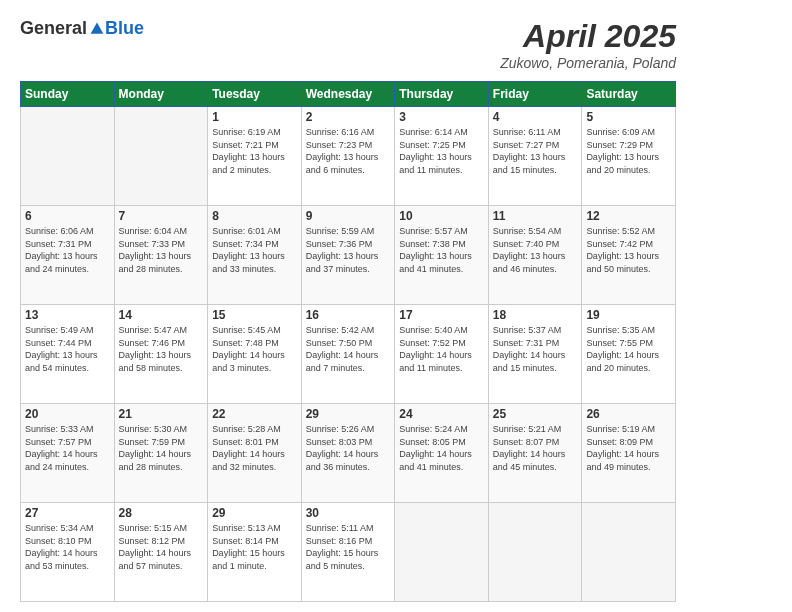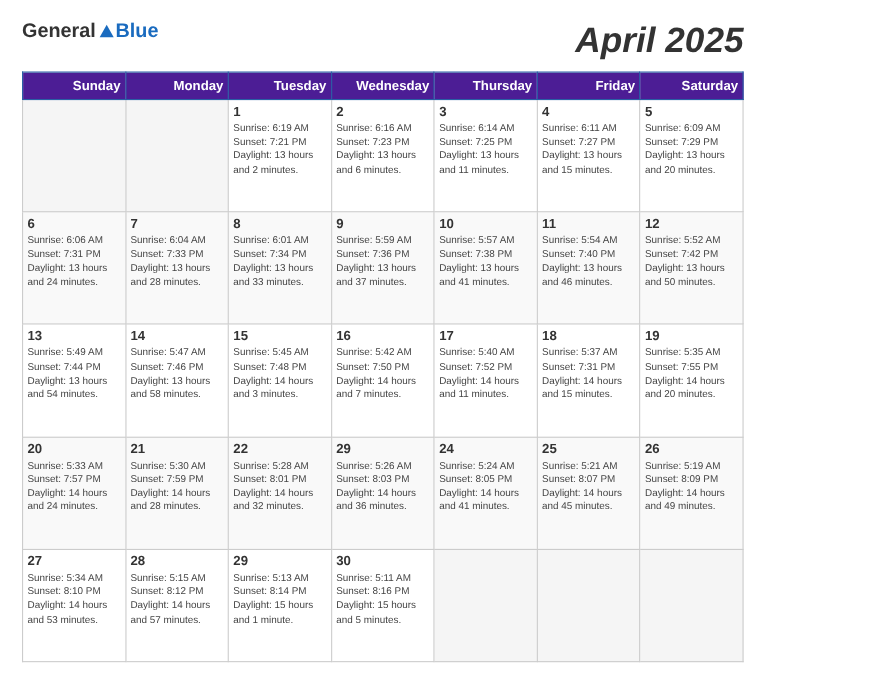--- a/index.html
+++ b/index.html
@@ -63,26 +63,26 @@
       color: #555;
     }
     .calendar {
       flex: 1;
       border: 1px solid #ccc;
       border-collapse: collapse;
       width: 100%;
       table-layout: fixed;
     }
     .calendar thead th {
-      background-color: #4c1d95;
+      background-color: #15803d;
       color: #fff;
       font-size: 12px;
       font-weight: bold;
       padding: 5px 4px;
-      text-align: right;
+      text-align: left;
       border: 1px solid #2a5fa5;
     }
     .calendar tbody td {
       border: 1px solid #ccc;
       vertical-align: top;
       padding: 3px 4px;
       font-size: 9.5px;
       color: #333;
       background: #fff;
       height: 85px;
@@ -115,20 +115,21 @@
       <div class="logo-text">
         <span class="logo-general">General</span>
         <svg class="logo-icon" viewBox="0 0 20 20">
           <polygon points="10,2 18,16 2,16" fill="#1a6bbf"></polygon>
         </svg>
         <span class="logo-blue">Blue</span>
       </div>
     </div>
     <div class="title-area">
       <div class="month-title">April 2025</div>
+      <div class="location-title">Zukowo, Pomerania, Poland</div>
     </div>
   </div>
 
   <table class="calendar">
     <thead>
       <tr>
       <th>Sunday</th>
           <th>Monday</th>
           <th>Tuesday</th>
           <th>Wednesday</th>

